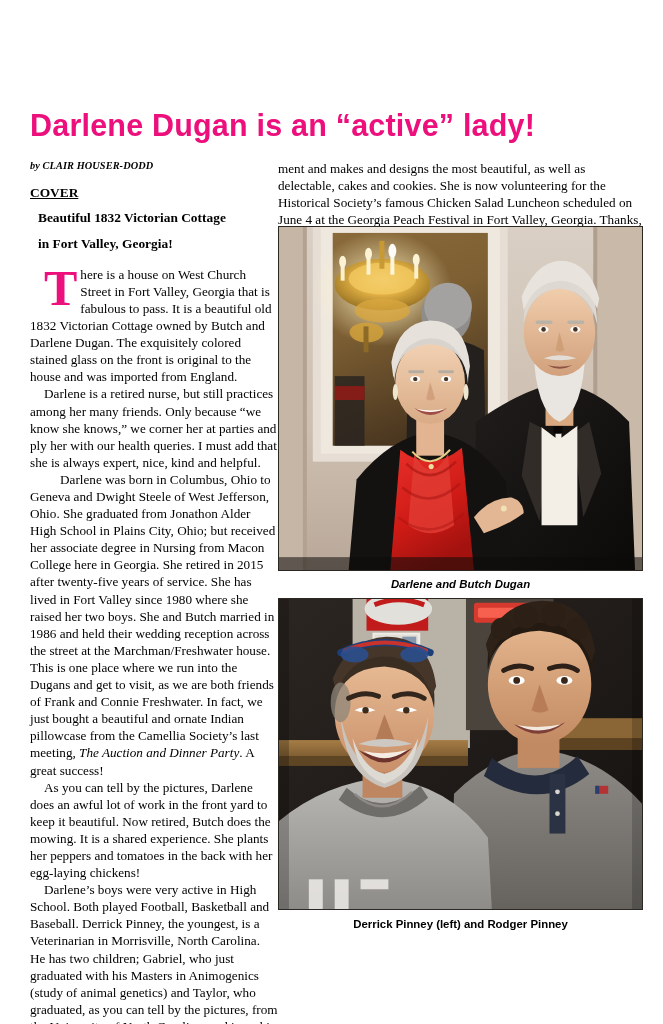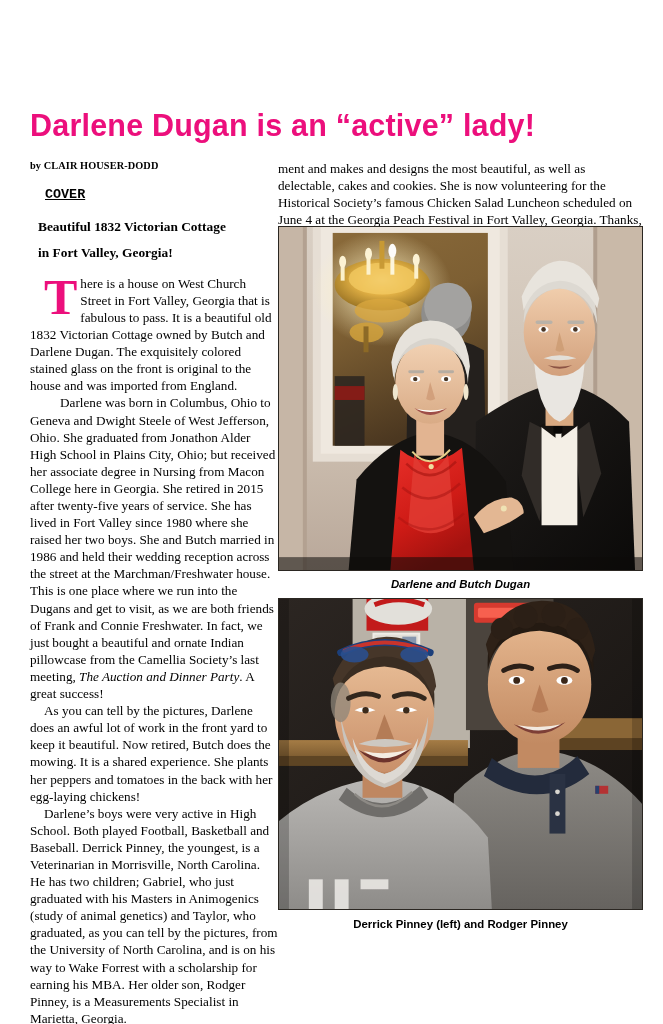--- a/index.html
+++ b/index.html
@@ -52,28 +52,28 @@
     width: 365px;
   }
 
   .byline {
     font-family: "Liberation Serif", serif;
     font-weight: bold;
     font-size: 10.3px;
     letter-spacing: 0.1px;
     margin: 0 0 13px 0;
     line-height: 1.1;
+    font-style: italic;
   }
   .cover-head {
     font-weight: bold;
     font-size: 13.4px;
     text-decoration: underline;
     line-height: 1.28;
-    margin: 15px;
-    font-family: Liberation Mono, monospace;
+    margin: 0;
   }
   .cover-line {
     font-weight: bold;
     font-size: 13.4px;
     line-height: 1.28;
     margin: 8px;
   }
 
   .body-text {
     font-size: 13.2px;
@@ -158,20 +158,21 @@
 
     <div class="byline">by CLAIR HOUSER-DODD</div>
 
     <div class="cover-head">COVER</div>
     <div class="cover-line">Beautiful 1832 Victorian Cottage</div>
     <div class="cover-line">in Fort Valley, Georgia!</div>
 
     <div class="body-text">
       <p class="no-indent first-para"><span class="dropcap">T</span><span>here is a house on West Church Street in Fort Valley, Georgia that is fabulous to pass. It is a beautiful old 1832 Victorian Cottage owned by Butch and Darlene Dugan. The exquisitely colored stained glass on the front is original to the house and was imported from England.</span></p>
 
+      <p>Darlene is a retired nurse, but still practices among her many friends. Only because “we know she knows,” we corner her at parties and ply her with our health queries. I must add that she is always expert, nice, kind and helpful.</p>
 
       <p class="wide-indent"><span>Darlene was born in Columbus, Ohio to Geneva and Dwight Steele of West Jefferson, Ohio. She graduated from Jonathon Alder High School in Plains City, Ohio; but received her associate degree in Nursing from Macon College here in Georgia. She retired in 2015 after twenty-five years of service. She has lived in Fort Valley since 1980 where she raised her two boys. She and Butch married in 1986 and held their wedding reception across the street at the Marchman/Freshwater house. This is one place where we run into the Dugans and get to visit, as we are both friends of Frank and Connie Freshwater. In fact, we just bought a beautiful and ornate Indian pillowcase from the Camellia Society’s last meeting, </span><i>The Auction and Dinner Party</i><span>. A great success!</span></p>
 
       <p>As you can tell by the pictures, Darlene does an awful lot of work in the front yard to keep it beautiful. Now retired, Butch does the mowing. It is a shared experience. She plants her peppers and tomatoes in the back with her egg-laying chickens!</p>
       <p>Darlene’s boys were very active in High School. Both played Football, Basketball and Baseball. Derrick Pinney, the youngest, is a Veterinarian in Morrisville, North Carolina. He has two children; Gabriel, who just graduated with his Masters in Animogenics (study of animal genetics) and Taylor, who graduated, as you can tell by the pictures, from the University of North Carolina, and is on his way to Wake Forrest with a scholarship for earning his MBA. Her older son, Rodger Pinney, is a Measurements Specialist in Marietta, Georgia.</p>
 
     </div>
   </div>
 
   <div class="col-right">

